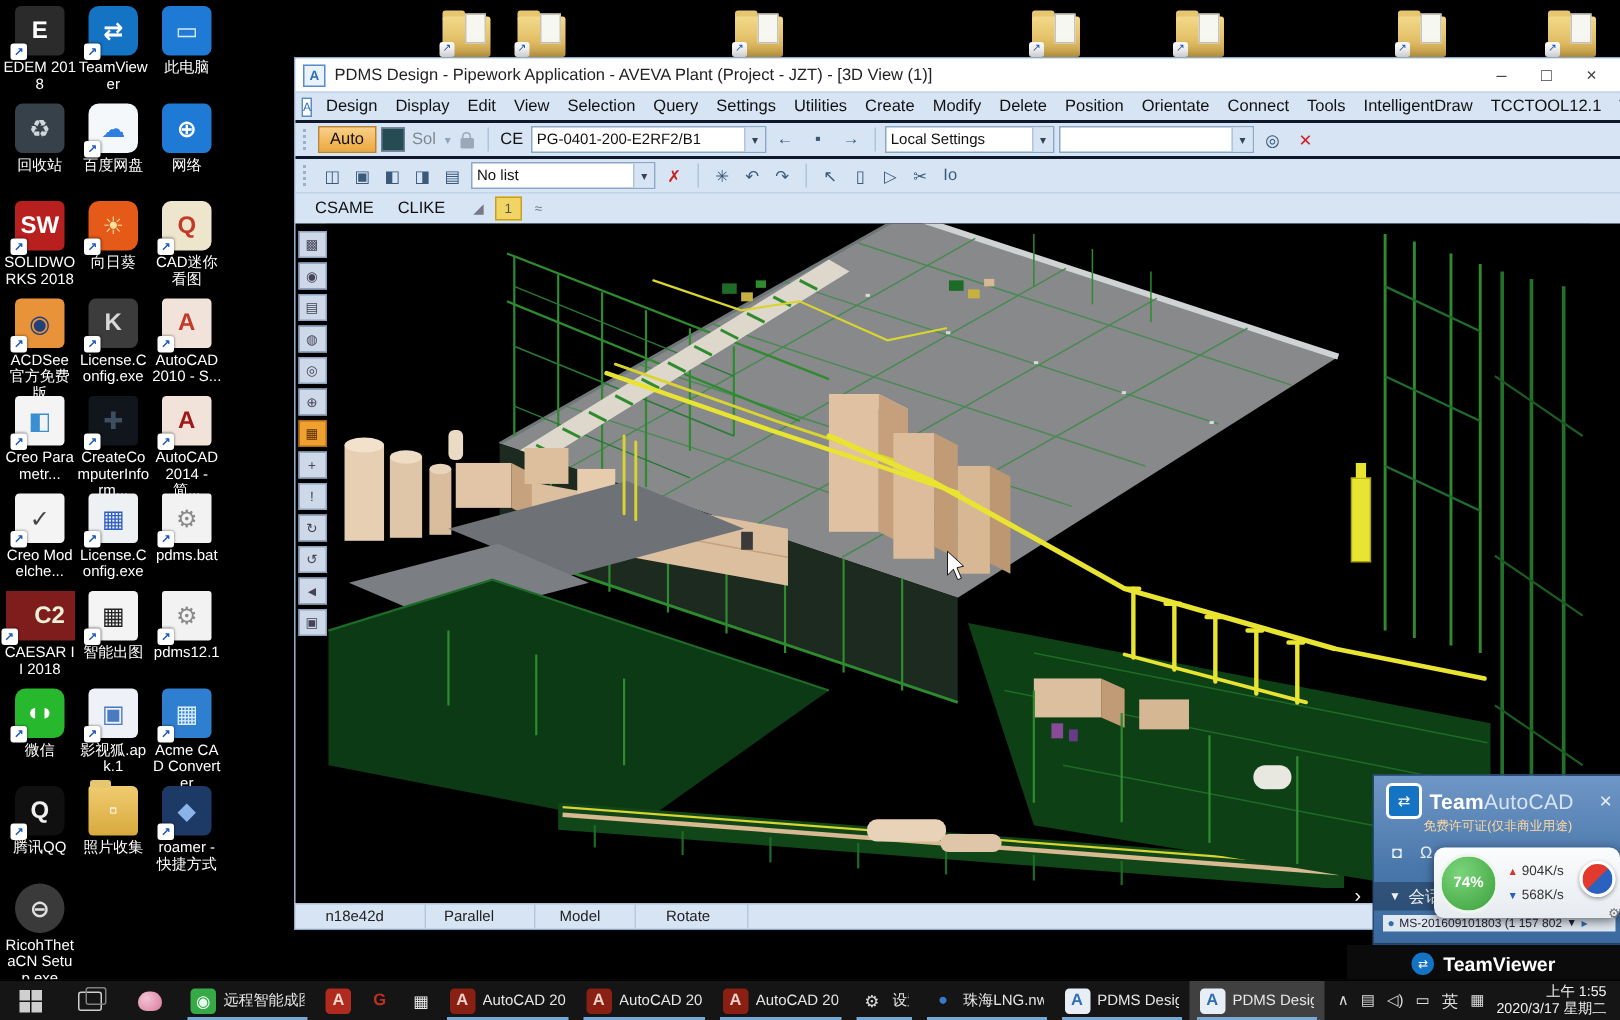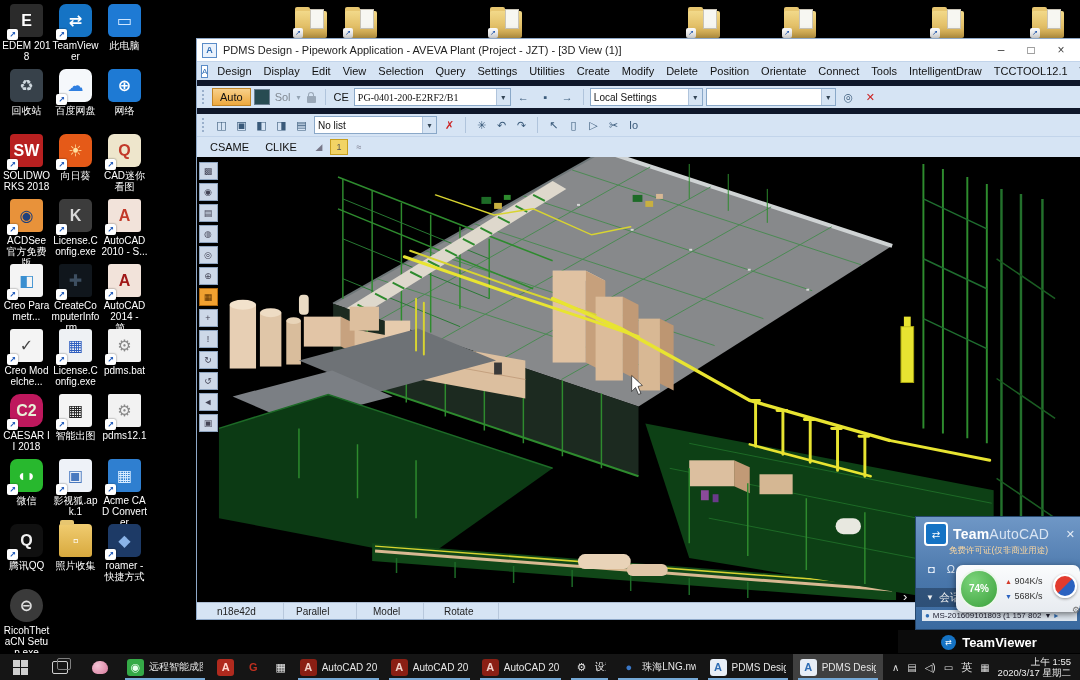--- a/index.html
+++ b/index.html
@@ -35,36 +35,36 @@
         background:#d6e4f4;border:1px solid #8fa9c9;box-shadow:0 3px 14px rgba(0,0,0,.7);z-index:2;}
   .titlebar{height:22px;background:#fff;display:flex;align-items:center;gap:6px;padding:0 5px;font-size:11px;color:#222;}
   .title-icon{width:13px;height:13px;border:1px solid #5a8cc8;background:#eaf2fc;color:#2f6db4;font-size:9px;font-weight:bold;
         display:flex;align-items:center;justify-content:center;}
   .win-controls{margin-left:auto;display:flex;}
   .win-btn{width:30px;text-align:center;font-size:12px;color:#444;cursor:pointer;}
   .menubar{height:18px;display:flex;align-items:center;padding-left:4px;font-size:11px;background:#d6e4f4;border-top:1px solid #c2d4ea;}
   .mdi-doc-icon{width:11px;height:11px;border:1px solid #5a8cc8;background:#fff;color:#2f6db4;font-size:8px;
         display:flex;align-items:center;justify-content:center;margin-right:3px;}
   .menu-item{padding:0 6px;white-space:nowrap;cursor:pointer;}
-  .tbar{height:22px;display:flex;align-items:center;gap:3px;padding:0 3px;background:#d6e4f4;border-top:6px solid #0f172a;}
+  .tbar{height:22px;display:flex;align-items:center;gap:3px;padding:0 3px;background:#d6e4f4;border-top:2px solid #0f172a;}
   .grip{width:3px;height:14px;border-left:2px dotted #9ab0cc;margin:0 2px;}
   .sep{width:1px;height:16px;background:#b0c4dc;margin:0 3px;}
   .auto-btn{background:linear-gradient(#f8d08a,#eda83e);border:1px solid #c08426;padding:0 7px;height:16px;
         font-size:11px;display:flex;align-items:center;cursor:pointer;}
   .swatch{width:14px;height:14px;background:#274b52;border:1px solid #6a7e90;}
   .tb-text{font-size:11px;padding:0 2px;}
   .dim{opacity:.45;}
   .dd{font-size:8px;color:#456;padding:0 1px;cursor:pointer;}
   .lock{width:9px;height:7px;background:#9aa8b8;border-radius:1px;position:relative;margin:4px 3px 0 2px;}
   .lock::before{content:"";position:absolute;top:-4px;left:1.5px;width:4px;height:4px;border:1.5px solid #9aa8b8;border-bottom:none;border-radius:3px 3px 0 0;}
   .combo{background:#fff;border:1px solid #8aa8c8;height:16px;font-size:10px;display:flex;align-items:center;
         padding-left:3px;cursor:pointer;}
   .combo-dd{margin-left:auto;width:13px;height:100%;background:#d6e4f4;border-left:1px solid #b0c4dc;
         font-size:8px;color:#345;display:flex;align-items:center;justify-content:center;}
-  .w150{width:152px;font-family:Liberation Serif, serif;} .w110{width:108px;} .w120{width:118px;} .w125{width:125px;}
+  .w150{width:152px;} .w110{width:108px;} .w120{width:118px;} .w125{width:125px;}
   .tb-btn{min-width:17px;height:17px;display:flex;align-items:center;justify-content:center;font-size:11px;
         color:#3a5a7a;cursor:pointer;border:1px solid transparent;}
   .red{color:#cc2222;font-weight:bold;}
   .csame-row{height:20px;display:flex;align-items:center;gap:2px;padding:0 6px;background:#d6e4f4;border-top:1px solid #c2d4ea;}
   .flat-btn{padding:0 7px;font-size:11px;height:16px;display:flex;align-items:center;cursor:pointer;}
   .mini-ico{width:16px;height:14px;display:flex;align-items:center;justify-content:center;font-size:9px;color:#778;
         border:1px solid transparent;cursor:pointer;}
   .mini-ico[data-hl="y"]{background:#f2d465;border-color:#c8a020;color:#555;}
   .navigate{height:15px;background:#8a8a8a;color:#1c1c1c;font-size:10px;display:flex;align-items:center;padding-left:8px;}
   .viewarea{flex:1;position:relative;background:#000;overflow:hidden;}
@@ -321,21 +321,21 @@
 
       <div class="dicon">
         <div class="dicon-img" data-sc="y" data-kind="app" style="background: rgb(242, 242, 242); color: rgb(138, 138, 138); border-radius: 2px;">
           <span class="dicon-glyph">⚙</span>
           <span class="dicon-arrow">↗</span>
         </div>
         <div class="dicon-label">pdms.bat</div>
       </div>
 
       <div class="dicon">
-        <div class="dicon-img" data-sc="y" data-kind="app" style="background: #be185d; color: rgb(232, 240, 216); border-radius: 10px;">
+        <div class="dicon-img" data-sc="y" data-kind="app" style="background: #7f1d1d; color: rgb(232, 240, 216); border-radius: 0; padding-left: 13px;">
           <span class="dicon-glyph">C2</span>
           <span class="dicon-arrow">↗</span>
         </div>
         <div class="dicon-label">CAESAR II 2018</div>
       </div>
 
       <div class="dicon">
         <div class="dicon-img" data-sc="y" data-kind="app" style="background: rgb(244, 244, 244); color: rgb(34, 34, 34); border-radius: 3px;">
           <span class="dicon-glyph">▦</span>
           <span class="dicon-arrow">↗</span>

